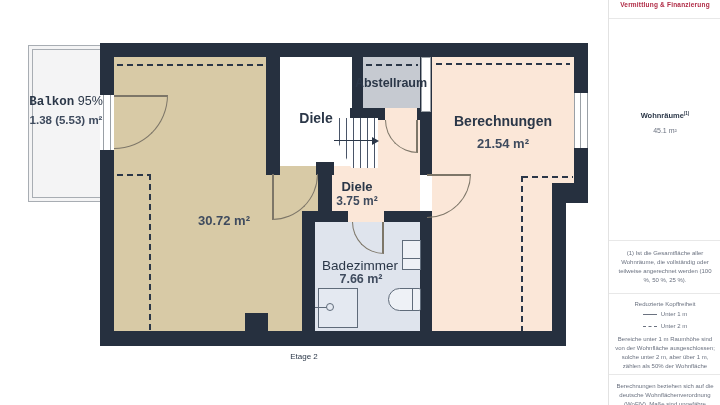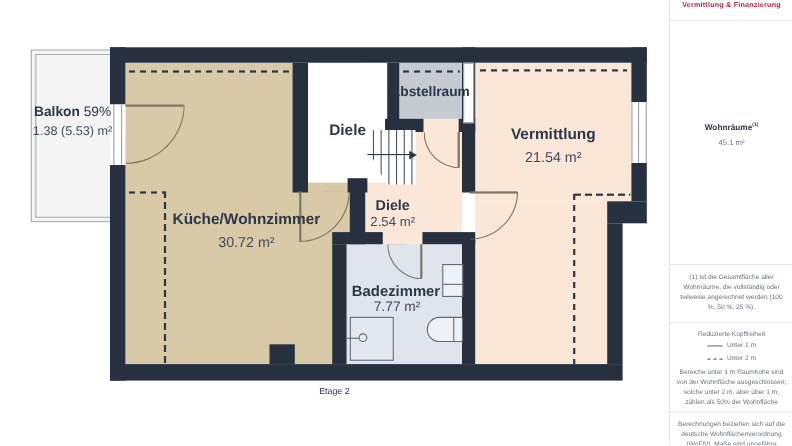--- a/index.html
+++ b/index.html
@@ -33,23 +33,23 @@
   
   .stairs{position:absolute;background:#fff;
           clip-path:polygon(0% 0%,100% 0%,100% 100%,42% 100%,0% 26%);}
   .step{position:absolute;top:0;bottom:0;width:1px;background:#4a5568;}
   .arrow-line{position:absolute;height:1px;background:var(--label);}
   .arrow-head{position:absolute;width:0;height:0;border-left:7px solid var(--label);
               border-top:4px solid transparent;border-bottom:4px solid transparent;}
   
   .lbl{position:absolute;transform:translate(-50%,-50%);white-space:nowrap;
        text-align:center;color:var(--label);}
-  .lbl b{font-weight:bold;}
+  .lbl b{font-weight:bold;font-family:Liberation Mono, monospace;}
   .lbl .share{font-weight:normal;}
-  .area{color:#3f4b5e;font-weight:normal;}
+  .area{color:#3f4b5e;font-weight:bold;}
   
   .fix{position:absolute;border:1px solid #5f6b7a;background:#eef1f6;box-sizing:border-box;}
   
   .sidebar{position:absolute;left:608px;top:0;width:112px;height:405px;background:#fff;
            border-left:1px solid #e2e2e2;}
   .sb-div{position:absolute;left:0;width:112px;height:1px;background:#e8e8e8;}
   .sb-text{position:absolute;left:6px;width:100px;text-align:center;color:#6b7280;
            font-size:6px;line-height:1.5;}
   .sb-logo{position:absolute;left:2px;top:1px;width:108px;text-align:center;
            color:var(--accent);font-size:6.5px;font-weight:bold;letter-spacing:.2px;}
@@ -150,41 +150,38 @@
     </div>
     <div class="fix" style="left:388px;top:288px;width:33px;height:23px;border-radius:12px 2px 2px 12px;">
       <div class="abs" style="left:23px;top:0;width:1px;height:21px;background:#5f6b7a;"></div>
     </div>
     <div class="fix" style="left:318px;top:288px;width:40px;height:40px;background:#e4e9f1;"></div>
     <div class="abs" style="left:315px;top:307px;width:12px;height:1px;background:#5f6b7a;"></div>
     <div class="abs" style="left:326px;top:303px;width:8px;height:8px;border:1px solid #5f6b7a;border-radius:50%;background:#e4e9f1;box-sizing:border-box;"></div>
 
     <div class="lbl" style="left:66px;top:101px;font-size:12.5px;">
       <b>Balkon</b>
-      <span class="share">59%</span>
+      <span class="share">95%</span>
     </div>
     <div class="lbl area" style="left:66px;top:120px;font-size:11.5px;">1.38 (5.53) m²</div>
 
-    <div class="lbl" style="left:224px;top:199px;font-size:14px;font-weight:bold;">
-      <span>Küche/Wohnzimmer</span>
-    </div>
     <div class="lbl area" style="left:224px;top:220px;font-size:13px;">30.72 m²</div>
 
     <div class="lbl" style="left:316px;top:118px;font-size:14px;font-weight:bold;">Diele</div>
 
     <div class="lbl" style="left:391px;top:83px;font-size:12.5px;font-weight:bold;">Abstellraum</div>
 
-    <div class="lbl" style="left:503px;top:121px;font-size:14px;font-weight:bold;">Vermittlung</div>
+    <div class="lbl" style="left:503px;top:121px;font-size:14px;font-weight:bold;">Berechnungen</div>
     <div class="lbl area" style="left:503px;top:143px;font-size:13px;">21.54 m²</div>
 
     <div class="lbl" style="left:357px;top:186px;font-size:13px;font-weight:bold;">Diele</div>
-    <div class="lbl area" style="left:357px;top:201px;font-size:12px;">2.54 m²</div>
-
-    <div class="lbl" style="left:360px;top:265px;font-size:13.5px;font-weight:bold;">Badezimmer</div>
-    <div class="lbl area" style="left:361px;top:279px;font-size:12.5px;">7.77 m²</div>
+    <div class="lbl area" style="left:357px;top:201px;font-size:12px;">3.75 m²</div>
+
+    <div class="lbl" style="left:360px;top:265px;font-size:13.5px;font-weight:normal;">Badezimmer</div>
+    <div class="lbl area" style="left:361px;top:279px;font-size:12.5px;">7.66 m²</div>
 
     <div class="lbl" style="left:304px;top:356px;font-size:8px;font-weight:normal;">Etage 2</div>
   </div>
 
   <div class="sidebar">
     <div class="sb-logo">Vermittlung &amp; Finanzierung</div>
     <div class="sb-div" style="top:18px;"></div>
 
     <div class="sb-text sb-h" style="top:110px;">
       <span>Wohnräume</span><sup class="tiny">(1)</sup>

